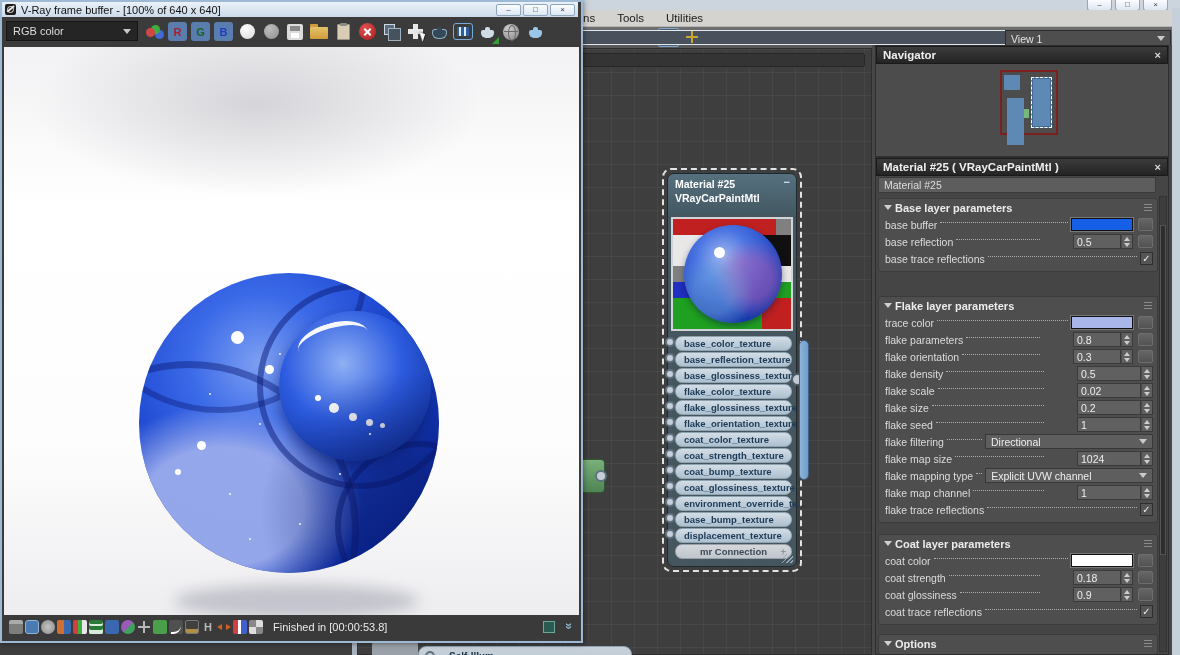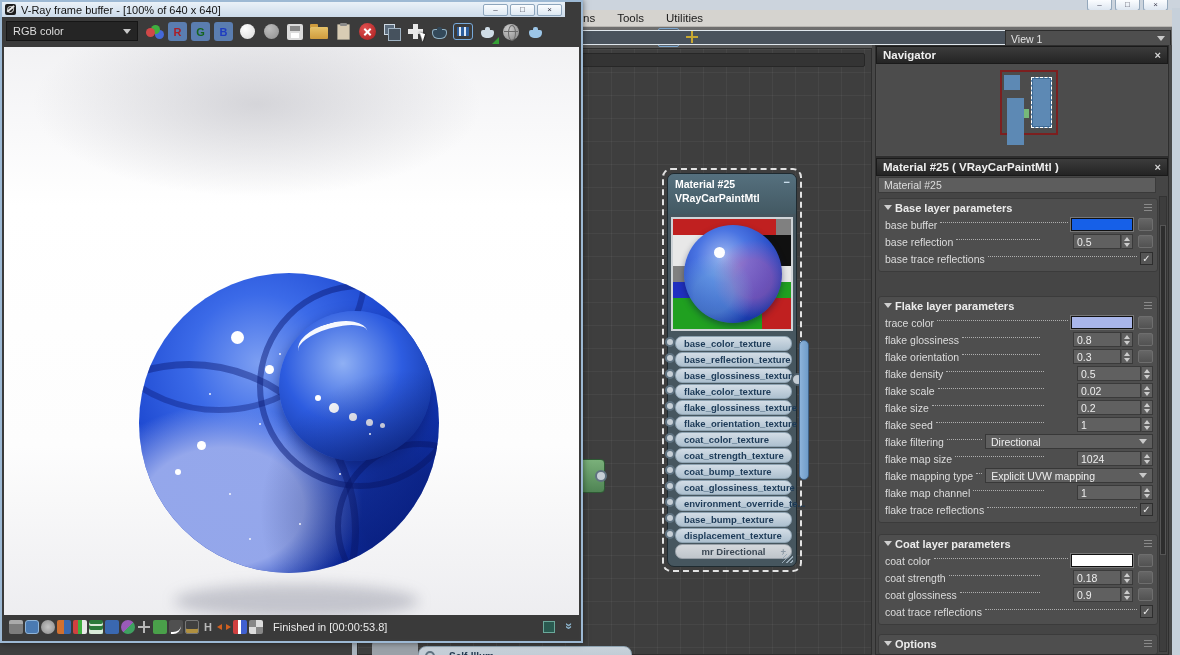--- a/index.html
+++ b/index.html
@@ -107,21 +107,21 @@
   .nomap .spin .val{width:64px;}
   .arrs{width:12px;background:#606060;border:1px solid #3a3a3a;border-left:1px solid #4a4a4a;display:flex;flex-direction:column;align-items:center;justify-content:center;gap:2px;}
   .au{width:0;height:0;border-left:3px solid transparent;border-right:3px solid transparent;border-bottom:4px solid #ccc;}
   .ad{width:0;height:0;border-left:3px solid transparent;border-right:3px solid transparent;border-top:4px solid #ccc;}
   .chk{width:13px;height:13px;background:#555;border:1px solid #2e2e2e;display:flex;align-items:center;justify-content:center;
     color:#ededed;font-size:10px;font-family:"DejaVu Sans",sans-serif;line-height:1;}
   .dd{width:168px;height:15px;background:#5e5e5e;border:1px solid #383838;color:#eee;font-size:10.5px;display:flex;align-items:center;padding:6px 5px;}
 
   
   .vfb{position:absolute;left:0;top:0;width:583px;height:643px;background:#3b3b3b;border:2px solid #9db9d4;box-shadow:0 0 6px rgba(0,0,0,.5);}
-  .v-title{position:absolute;left:0;top:0;right:16px;height:15px;background:linear-gradient(#eaf1f8,#ccdbea);display:flex;align-items:center;
+  .v-title{position:absolute;left:0;top:0;right:3px;height:15px;background:linear-gradient(#eaf1f8,#ccdbea);display:flex;align-items:center;
     padding:0 3px;color:#111;font-size:11px;}
   .v-ico{width:11px;height:11px;background:#1c1c1c;border-radius:2px;margin-right:5px;position:relative;flex:none;}
   .v-ico::before{content:"";position:absolute;left:2px;top:2px;width:5px;height:5px;border:1.5px solid #e8e8e8;border-radius:50%;}
   .v-ico::after{content:"";position:absolute;left:1px;top:4px;width:9px;height:1.5px;background:#e8e8e8;transform:rotate(-40deg);}
   .v-btns{margin-left:auto;display:flex;gap:2px;}
   .vbtn{width:25px;height:12px;background:linear-gradient(#fbfdff,#dde8f2);border:1px solid #8ea6bd;border-radius:2px;
     font-size:8px;color:#334;display:flex;align-items:center;justify-content:center;line-height:1;}
   .v-toolbar{position:absolute;left:0;top:15px;right:0;height:29px;background:#3b3b3b;display:flex;align-items:center;}
   .v-dd{position:absolute;left:4px;top:4px;width:132px;height:20px;background:#252525;border:1px solid #161616;display:flex;align-items:center;
     padding:0 6px;color:#ddd;font-size:11px;}
@@ -370,21 +370,21 @@
           <div class="slot">
               <span class="sck"></span>
               <span>base_bump_texture</span>
             </div>
           <div class="slot">
               <span class="sck"></span>
               <span>displacement_texture</span>
             </div>
         </div>
         <div class="mrc">
-          <span>mr Directional</span>
+          <span>mr Connection</span>
           <span class="mrc-plus">+</span>
         </div>
         <div class="grip"></div>
         <span class="outsck"></span>
         <span class="nscroll"></span>
       </div>
 
       <div class="pp1"></div>
       <div class="pslot">
         <span class="psck"></span>
@@ -454,21 +454,21 @@
               <span>Flake layer parameters</span>
               <span class="shicon"></span>
             </div>
           <div class="prow">
             <span class="plabel">trace color</span>
               <span class="dots"></span>
             <span class="swatch" style="background: rgb(169, 182, 234);"></span>
             <span class="mapbtn"></span>
           </div>
           <div class="prow">
-            <span class="plabel">flake glossiness</span>
+            <span class="plabel">flake parameters</span>
               <span class="dots"></span>
             <span class="spin">
                 <span class="val">0.8</span>
                 <span class="arrs">
                   <i class="au"></i>
                   <i class="ad"></i>
                 </span>
               </span>
             <span class="mapbtn"></span>
           </div>
@@ -544,21 +544,21 @@
                 <span class="arrs">
                   <i class="au"></i>
                   <i class="ad"></i>
                 </span>
               </span>
           </div>
           <div class="prow">
             <span class="plabel">flake mapping type</span>
               <span class="dots"></span>
             <span class="dd">
-                <span>Explicit UVW mapping</span>
+                <span>Explicit UVW channel</span>
                 <i class="caret"></i>
               </span>
           </div>
           <div class="prow nomap">
             <span class="plabel">flake map channel</span>
               <span class="dots"></span>
             <span class="spin">
                 <span class="val">1</span>
                 <span class="arrs">
                   <i class="au"></i>

